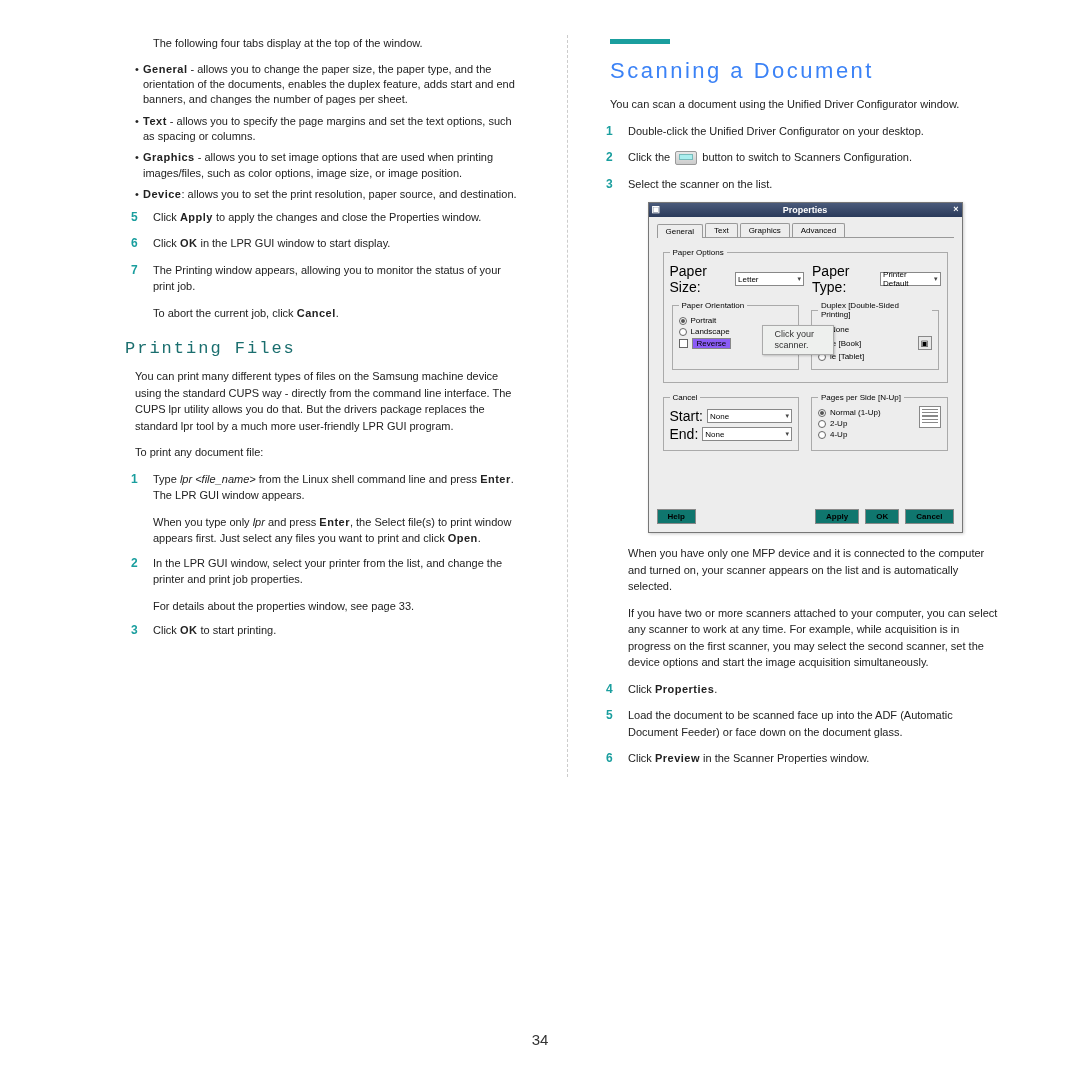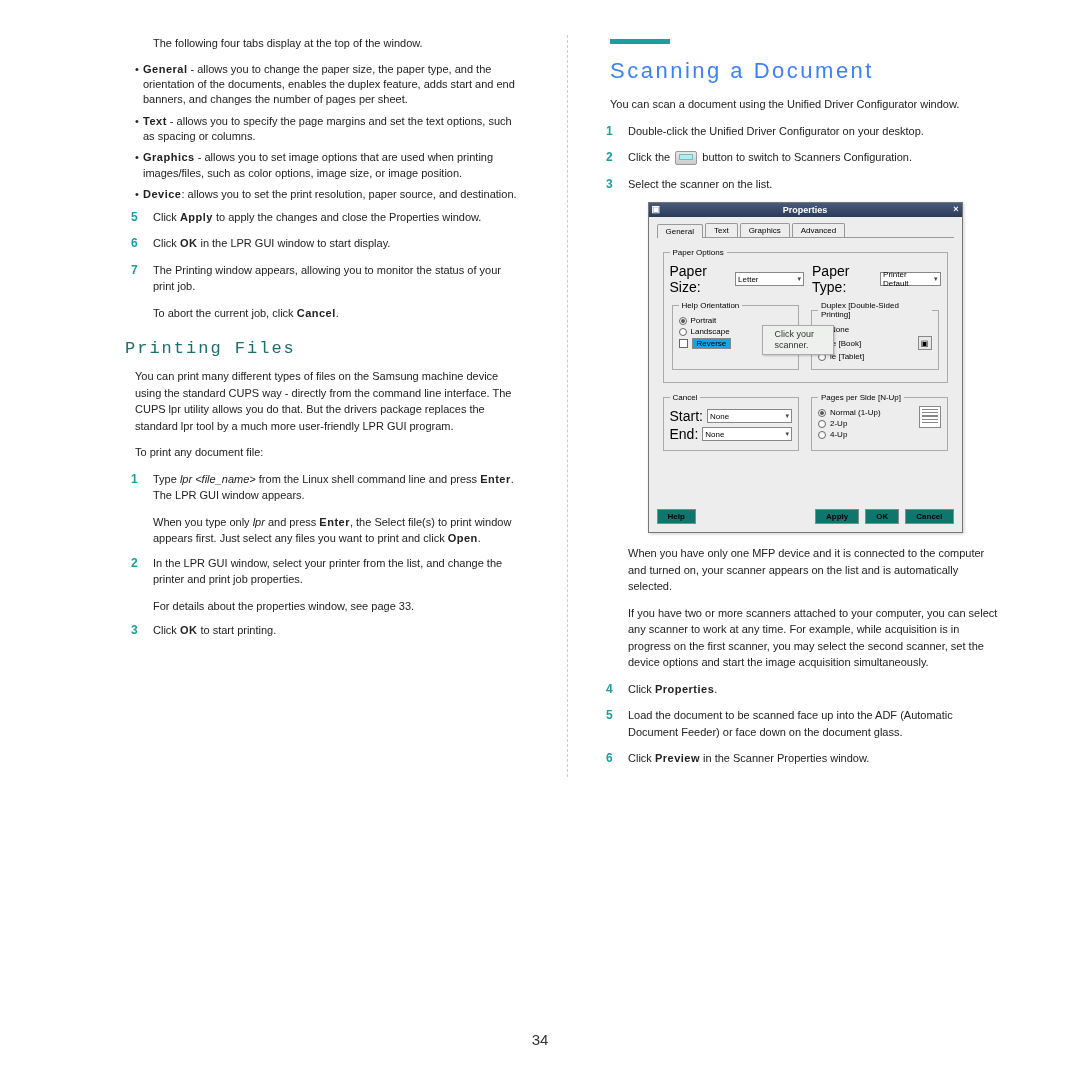--- a/index.html
+++ b/index.html
@@ -127,21 +127,21 @@
     padding: 3px 12px;
     font-size: 9px;
     line-height: 1.2;
     color: #333;
     box-shadow: 1px 1px 2px rgba(0,0,0,.2);
   }
   .flipbtn {
     width:14px; height:14px; border:1px solid #888; background:#e8e8e8;
     display:inline-flex; align-items:center; justify-content:center; font-size:8px;
   }
-  .boxedbtn { border:1px solid #888; padding:0 4px; font-size:8px; background:#0ea5e9;}
+  .boxedbtn { border:1px solid #888; padding:0 4px; font-size:8px; background:#8b5cf6;}
   .preview-box {
     width: 22px; height: 22px; border:1px solid #888; background:#fff;
     display:inline-flex; flex-direction:column; padding:2px; gap:2px;
   }
   .preview-box div { height:1.2px; background:#888; }
 </style>
 </head>
 <body>
 
 <div class="page">
@@ -211,21 +211,21 @@
               </span>
             <span style="flex:1"></span>
             <label>Paper Type:</label>
             <span class="dd" style="width:70px;">
                 <span>Printer Default</span>
                 <span class="arr">▾</span>
               </span>
           </div>
           <div class="two-col" style="position:relative;">
             <fieldset class="fs">
-              <legend>Help Orientation</legend>
+              <legend>Paper Orientation</legend>
               <div class="radio">
                   <span class="r sel"></span>
                   <span>Portrait</span>
                 </div>
               <div class="radio">
                   <span class="r"></span>
                   <span>Landscape</span>
                 </div>
               <div class="radio">
                   <span class="check"></span>

